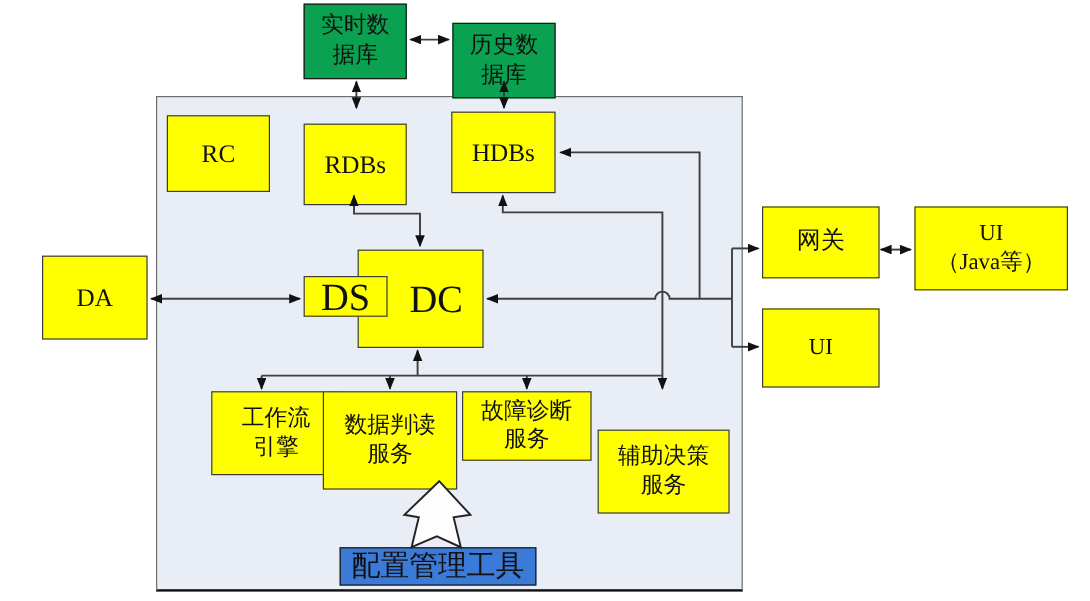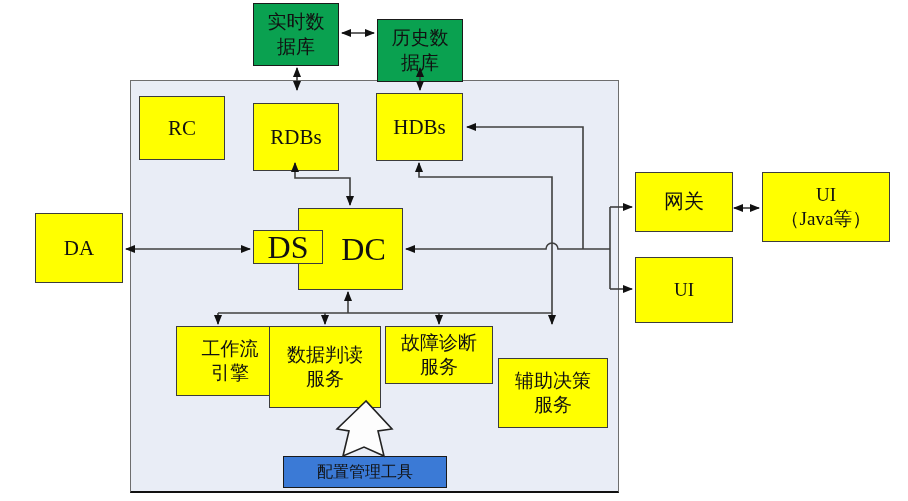--- a/index.html
+++ b/index.html
@@ -98,21 +98,21 @@
     <span>网关</span>
   </div>
   <div class="node yellow cn" style="left:762px;top:172px;width:128px;height:70px;">
     <span>UI</span>
     <span>（Java等）</span>
   </div>
   <div class="node yellow cn" style="left:635px;top:257px;width:98px;height:66px;">
     <span>UI</span>
   </div>
 
-  <div class="node blue cn" style="left:283px;top:456px;width:164px;height:32px;font-size:16px;">
+  <div class="node blue cn" style="left:283px;top:456px;width:164px;height:32px;font-size:24px;">
     <span>配置管理工具</span>
   </div>
 
   <svg class="wires" width="908" height="501" viewBox="0 0 908 501">
     <defs>
       <marker id="ah" markerUnits="userSpaceOnUse" markerWidth="11" markerHeight="9" refX="9" refY="4" orient="auto-start-reverse">
         <path d="M0,0 L10,4 L0,8 Z" fill="#111"></path>
       </marker>
     </defs>
     <g stroke="#3f3f3f" stroke-width="1.6" fill="none">

